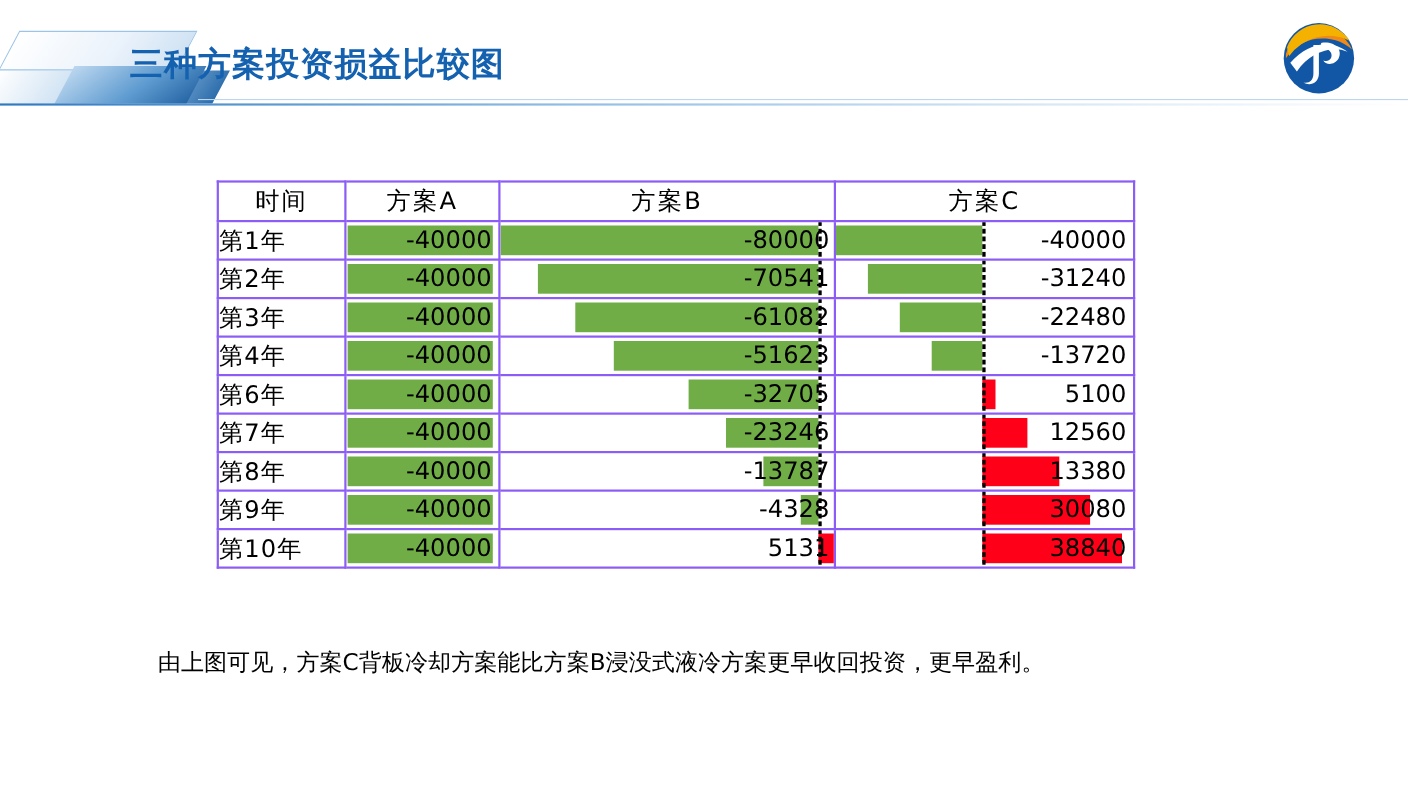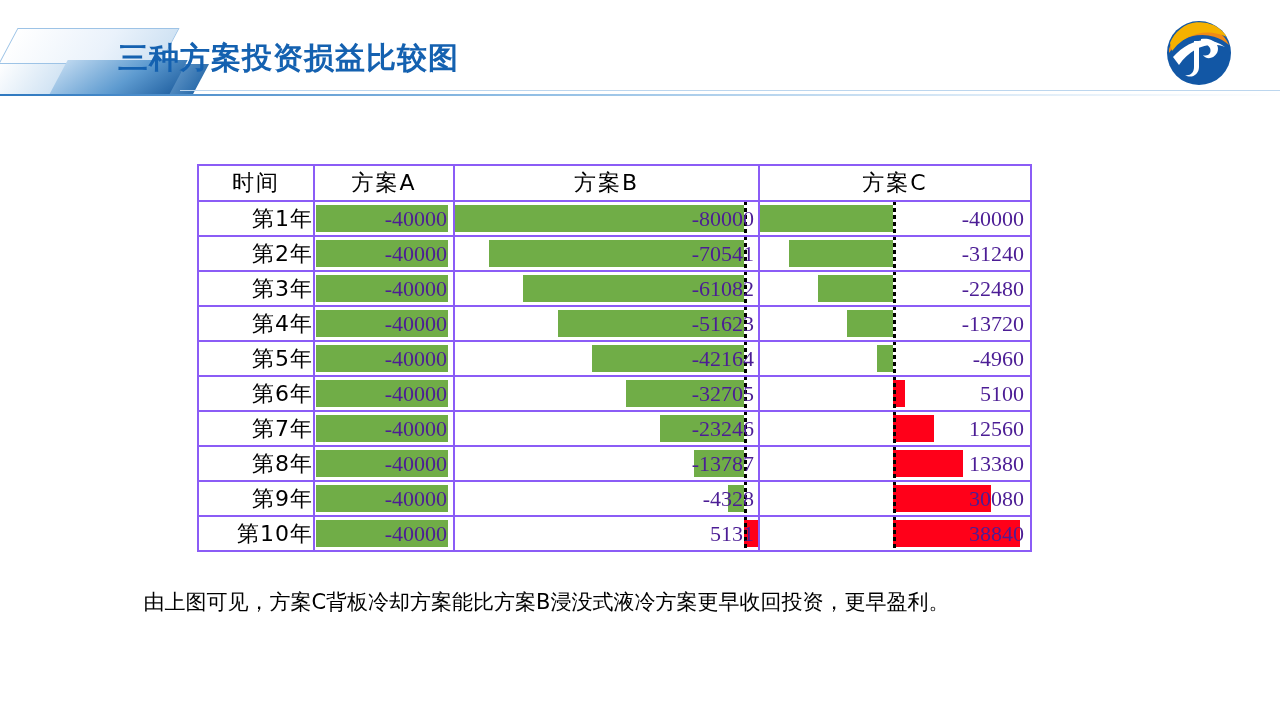--- a/index.html
+++ b/index.html
@@ -102,21 +102,21 @@
   .chart-table th {
     font-size: 22px;
     font-weight: normal;
     text-align: center;
     color: #000;
     letter-spacing: 2px;
     height: 36px;
   }
   .cell-time {
     font-size: 22px;
-    text-align: right;
+    text-align: left;
     color: #000;
     letter-spacing: 1px;
   }
 
   
   .barcell {
     position: relative;
     overflow: hidden;
   }
   .bar {
@@ -125,23 +125,22 @@
     bottom: 3px;
   }
   .bar.green { background: #70ad47; }
   .bar.red   { background: #ff0019; }
   .bar-label {
     position: absolute;
     top: 0; bottom: 0;
     display: flex;
     align-items: center;
     font-size: 22px;
-    color: #4c1d95;
+    color: #000000;
     white-space: nowrap;
-    font-family: Liberation Serif, serif;
   }
   
   .cell-a .bar-label { right: 6px; }
   
   .cell-b .bar-label { right: 4px; }
   
   .cell-c .bar-label { right: 6px; }
 
   .axis-dashed {
     position: absolute;
@@ -267,37 +266,20 @@
           <div class="axis-dashed" style="left: 289px;"></div>
           <div class="bar-label">-51623</div>
         </td>
         <td class="barcell cell-c">
           <div class="bar green" style="left: 87.381px; width: 45.619px;"></div>
           <div class="axis-dashed" style="left: 133px;"></div>
           <div class="bar-label">-13720</div>
         </td>
       </tr>
       <tr>
-        <td class="cell-time">第5年</td>
-        <td class="barcell cell-a">
-          <div class="bar green" style="left: 1px; width: 132px;"></div>
-          <div class="bar-label">-40000</div>
-        </td>
-        <td class="barcell cell-b">
-          <div class="bar green" style="left: 136.683px; width: 152.317px;"></div>
-          <div class="axis-dashed" style="left: 289px;"></div>
-          <div class="bar-label">-42164</div>
-        </td>
-        <td class="barcell cell-c">
-          <div class="bar green" style="left: 116.508px; width: 16.492px;"></div>
-          <div class="axis-dashed" style="left: 133px;"></div>
-          <div class="bar-label">-4960</div>
-        </td>
-      </tr>
-      <tr>
         <td class="cell-time">第6年</td>
         <td class="barcell cell-a">
           <div class="bar green" style="left: 1px; width: 132px;"></div>
           <div class="bar-label">-40000</div>
         </td>
         <td class="barcell cell-b">
           <div class="bar green" style="left: 170.853px; width: 118.147px;"></div>
           <div class="axis-dashed" style="left: 289px;"></div>
           <div class="bar-label">-32705</div>
         </td>

